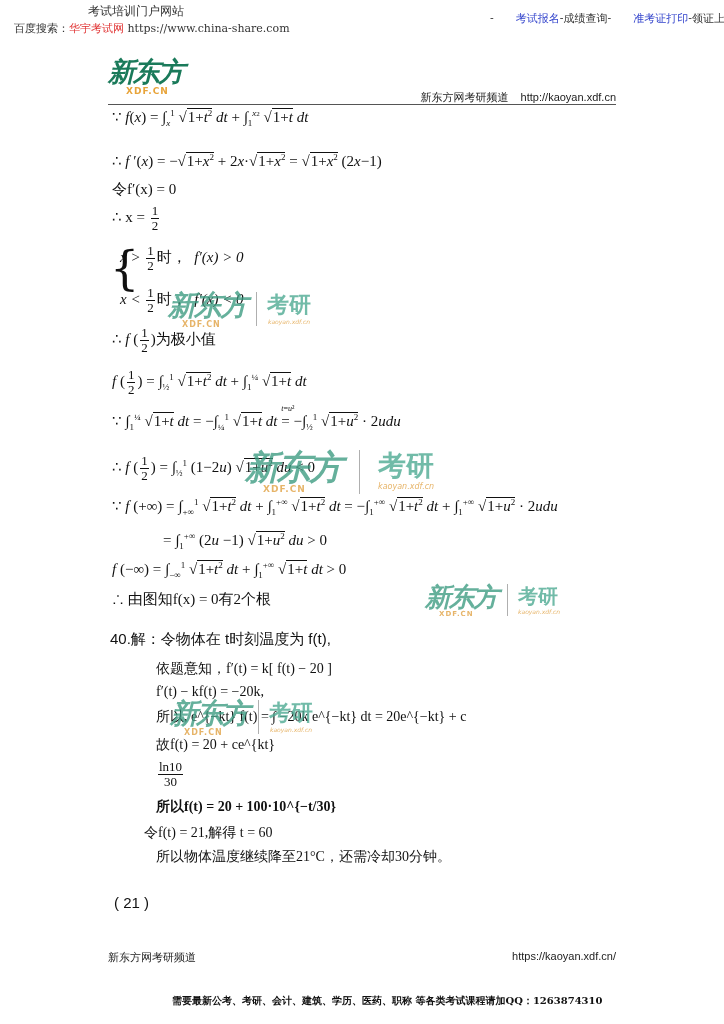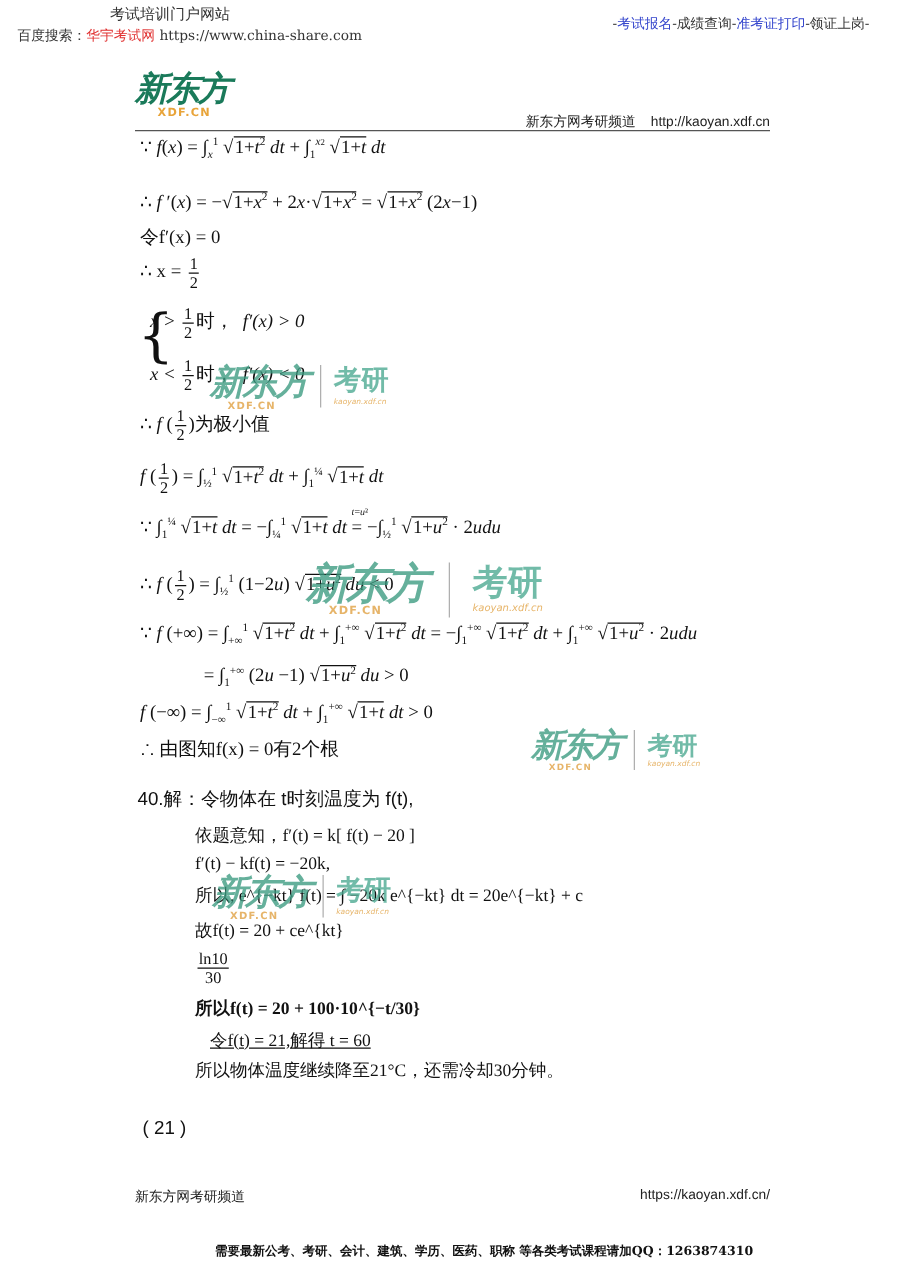--- a/index.html
+++ b/index.html
@@ -2,41 +2,41 @@
 <html><head>
 <meta charset="utf-8">
 <style>
   html, body { margin:0; padding:0; }
   body { width:724px; height:1024px; background:#ffffff; position:relative; overflow:hidden;
          font-family:"DejaVu Serif", "Liberation Serif", serif; color:#1a1a1a; }
   .abs { position:absolute; white-space:nowrap; }
   .topbar-line1 { left:88px; top:3px; font-size:12px; color:#333; }
   .topbar-line2 { left:14px; top:21px; font-size:11px; color:#333; }
   .red { color:#e03030; }
-  .blue { color:#3344cc; }
+  .blue { color:#3344cc;margin-left:22px; }
   .topbar-right { left:490px; top:11px; font-size:11px; color:#333; }
   .logo { left:108px; top:58px; width:92px; height:40px; }
   .logo .cn { font-family:"DejaVu Sans", sans-serif; font-weight:bold; font-style:italic; font-size:27px; color:#1a7a5a; letter-spacing:-2px; line-height:28px; }
   .logo .en { font-family:"DejaVu Sans", sans-serif; font-weight:bold; font-size:9px; color:#e8a43a; margin-left:18px; letter-spacing:1px; line-height:10px; }
   .header-right { right:108px; top:90px; font-size:11px; color:#222; font-family:"Liberation Sans", sans-serif; }
   .header-right span { margin-left:12px; }
   .header-rule { left:108px; top:104px; width:508px; height:1px; background:#555; }
   .math { font-family:"Liberation Serif", serif; font-size:15px; color:#111; }
   .math i { font-style:italic; }
   .frac { display:inline-block; vertical-align:middle; text-align:center; font-size:13px; line-height:14px; margin:0 2px; }
   .frac .n { display:block; border-bottom:1px solid #111; padding:0 1px; }
   .frac .d { display:block; }
   .sup { font-size:9px; vertical-align:super; }
   .sub { font-size:9px; vertical-align:sub; }
   .sqrt { border-top:1px solid #111; padding-left:1px; }
   .wm { position:absolute; font-family:"DejaVu Sans", sans-serif; color:#3a9a80; opacity:0.78; white-space:nowrap; }
   .wm .c { font-weight:bold; font-style:italic; letter-spacing:-2px; }
   .wm .e { font-weight:bold; display:block; letter-spacing:1px; color:#e0a040; }
   .wm .k { font-weight:bold; color:#4aa890; }
-  .wm .ks { display:block; font-style:italic; color:#e0a040; }
+  .wm .ks { display:block; font-style:italic; color:#e0a040;text-align:center; }
   .wm .bar { display:inline-block; width:1px; background:#999; vertical-align:top; margin:0 10px; }
   .sans { font-family:"Liberation Sans", sans-serif; font-size:15px; color:#111; }
   .footer-left { left:108px; top:950px; font-size:11px; color:#222; }
   .footer-right { right:108px; top:950px; font-size:11px; color:#222; font-family:"Liberation Sans", sans-serif; }
   .bottom-ad { left:172px; top:994px; font-size:10px; color:#111; font-weight:bold; }
   .brace { font-size:46px; line-height:46px; font-family:"DejaVu Serif", serif; color:#111; font-weight:lighter; }
 </style>
 </head>
 <body>
 
@@ -77,21 +77,21 @@
 <div class="abs math" style="left:112px; top:560px;"><i>f</i> (−∞) = ∫<span class="sub">−∞</span><span class="sup">1</span> √<span class="sqrt">1+<i>t</i><span class="sup">2</span></span> <i>dt</i> + ∫<span class="sub">1</span><span class="sup">+∞</span> √<span class="sqrt">1+<i>t</i></span> <i>dt</i> &gt; 0</div>
 <div class="abs math" style="left:112px; top:590px;">∴ 由图知f(x) = 0有2个根</div>
 
 <div class="abs sans" style="left:110px; top:630px;">40.解：令物体在 t时刻温度为 f(t),</div>
 <div class="abs math" style="left:156px; top:660px; font-size:14px;">依题意知，f′(t) = k[ f(t) − 20 ]</div>
 <div class="abs math" style="left:156px; top:684px; font-size:14px;">f′(t) − kf(t) = −20k,</div>
 <div class="abs math" style="left:156px; top:708px; font-size:14px;">所以, e^{−kt} f(t) = ∫ −20k e^{−kt} dt = 20e^{−kt} + c</div>
 <div class="abs math" style="left:156px; top:736px; font-size:14px;">故f(t) = 20 + ce^{kt}</div>
 <div class="abs math" style="left:156px; top:760px; font-size:14px;"><span class="frac"><span class="n">ln10</span><span class="d">30</span></span></div>
 <div class="abs math" style="left:156px; top:798px; font-size:14px;font-weight:bold;">所以f(t) = 20 + 100·10^{−t/30}</div>
-<div class="abs math" style="left:168px; top:824px; font-size:14px;text-decoration:underline;">令f(t) = 21,解得 t = 60</div>
+<div class="abs math" style="left:144px; top:824px; font-size:14px;">令f(t) = 21,解得 t = 60</div>
 <div class="abs math" style="left:156px; top:848px; font-size:14px;">所以物体温度继续降至21°C，还需冷却30分钟。</div>
 
 <div class="abs sans" style="left:114px; top:894px;">( 21 )</div>
 
 <div class="wm" style="left:168px; top:292px;">
   <span style="display:inline-block; vertical-align:top;"><span class="c" style="font-size:28px; line-height:28px;">新东方</span><span class="e" style="font-size:8px; margin-left:14px;">XDF.CN</span></span><span class="bar" style="height:34px;"></span><span style="display:inline-block; vertical-align:top;"><span class="k" style="font-size:22px; line-height:26px;">考研</span><span class="ks" style="font-size:6px;">kaoyan.xdf.cn</span></span>
 </div>
 <div class="wm" style="left:245px; top:450px;">
   <span style="display:inline-block; vertical-align:top;"><span class="c" style="font-size:34px; line-height:34px;">新东方</span><span class="e" style="font-size:9px; margin-left:18px;">XDF.CN</span></span><span class="bar" style="height:44px; margin:0 18px;"></span><span style="display:inline-block; vertical-align:top;"><span class="k" style="font-size:28px; line-height:32px;">考研</span><span class="ks" style="font-size:8px;">kaoyan.xdf.cn</span></span>
 </div>

